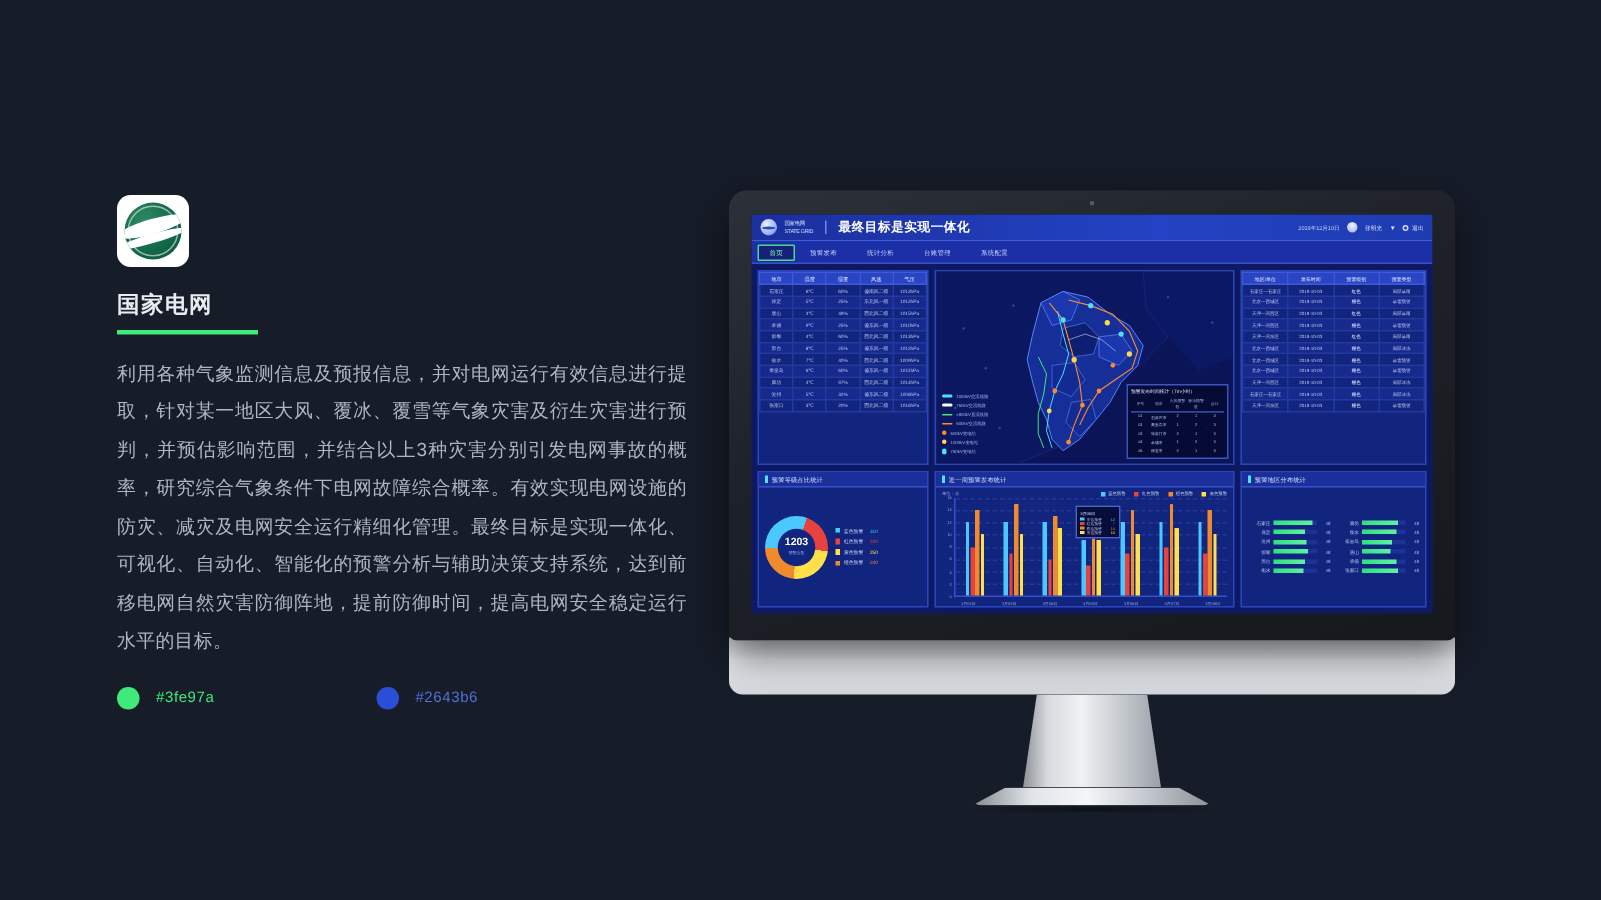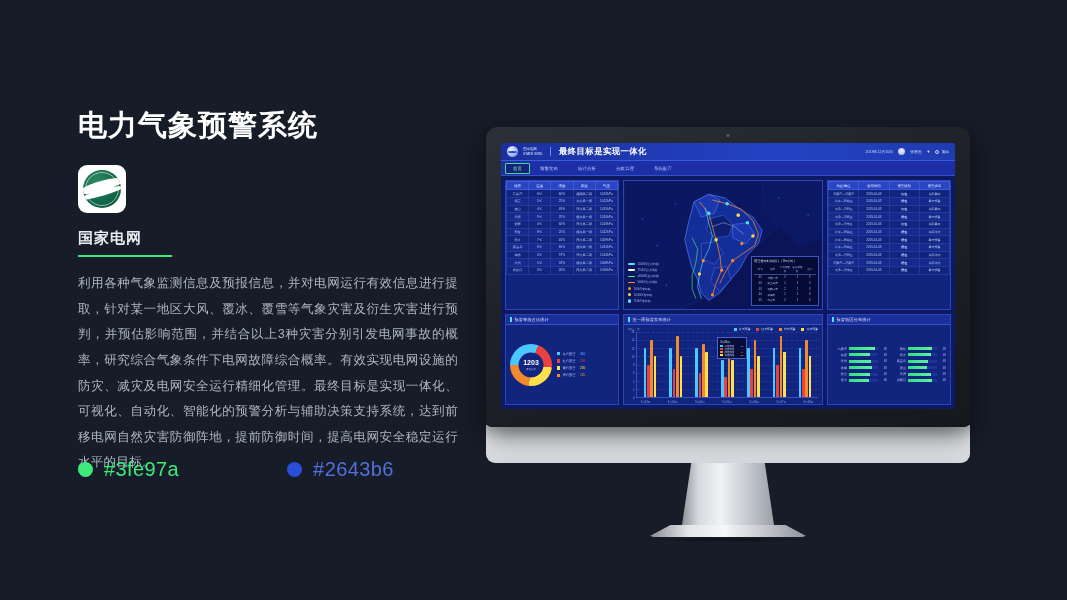--- a/index.html
+++ b/index.html
@@ -54,21 +54,21 @@
     margin-top: 7px; width: 94px; height: 2.5px; background: #3fe97a;
   }
   .desc {
     margin-top: 14px; font-size: 12.6px; line-height: 2.03;
     color: #aeb6c2; text-align: justify; letter-spacing: .2px;
   }
 
   .swatches { position: absolute; left: 78px; top: 458px; display: flex; gap: 108px; }
   .swatch { display: flex; align-items: center; gap: 11px; }
   .dot { width: 15px; height: 15px; border-radius: 50%; }
-  .swatch-label { font-size: 20px; letter-spacing: .4px; }
+  .swatch-label { font-size: 10px; letter-spacing: .4px; }
 
   
   .monitor { position: absolute; left: 486px; top: 127px; width: 484px; }
   .bezel {
     width: 484px; height: 300px;
     background: linear-gradient(160deg, #2c3038 0%, #1e2228 42%, #15181d 100%);
     border-radius: 12px 12px 5px 5px;
     padding: 16px 15px 18px 15px;
     position: relative;
     box-shadow: 0 10px 26px rgba(0,0,0,.55);
@@ -276,21 +276,20 @@
   .rg-fill { position: absolute; left: 0; top: 0; bottom: 0;
     background: linear-gradient(90deg, #2fe07f 0%, #5ff0a4 100%); }
   .rg-val { font-size: 3px; color: #9fb3e8; width: 7px; text-align: right; flex: none; }
 </style>
 </head>
 <body>
 
 <div class="page">
 
   <div class="left-col">
-    <div class="app-title">电力气象预警系统</div>
 
     <div class="brand-logo">
       <div class="logo-globe">
           <div class="logo-ring"></div>
         </div>
     </div>
 
     <div class="brand-name">国家电网</div>
     <div class="brand-rule"></div>
     <div class="desc">利用各种气象监测信息及预报信息，并对电网运行有效信息进行提取，针对某一地区大风、覆冰、覆雪等气象灾害及衍生灾害进行预判，并预估影响范围，并结合以上3种灾害分别引发电网事故的概率，研究综合气象条件下电网故障综合概率。有效实现电网设施的防灾、减灾及电网安全运行精细化管理。最终目标是实现一体化、可视化、自动化、智能化的预警分析与辅助决策支持系统，达到前移电网自然灾害防御阵地，提前防御时间，提高电网安全稳定运行水平的目标。</div>

